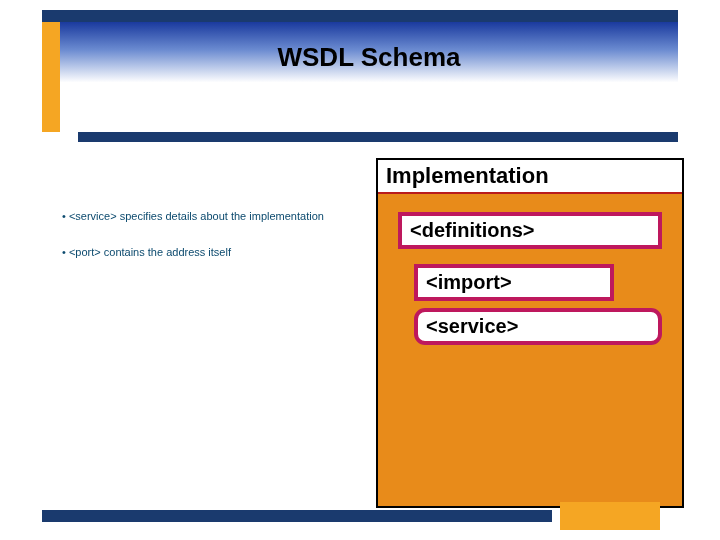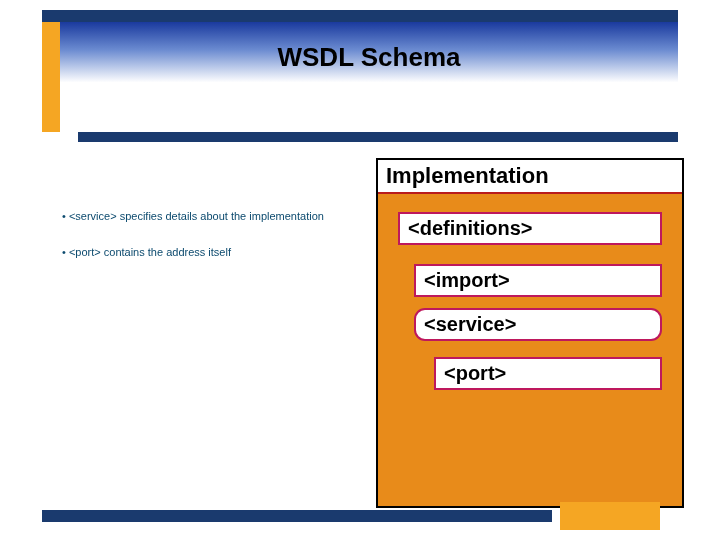--- a/index.html
+++ b/index.html
@@ -80,28 +80,28 @@
     background: #fff;
     color: #000;
     font-size: 22px;
     font-weight: bold;
     padding: 3px 8px;
     border-bottom: 2px solid #b91c1c;
   }
   .cell {
     position: absolute;
     background: #fff;
-    border: 2px solid #be185d;
+    border: 4px solid #be185d;
     font-size: 20px;
     font-weight: bold;
     color: #000;
     padding: 3px 8px;
   }
   .cell-def { top: 52px;  left: 20px;  width: 264px; }
-  .cell-imp { top: 104px; left: 36px;  width: 248px; }
+  .cell-imp { top: 104px; left: 36px;  width: 200px; }
   .cell-srv { top: 148px; left: 36px;  width: 248px; border-radius: 11px; }
   .cell-prt { top: 197px; left: 56px;  width: 228px; }
   .bottom-bar {
     position: absolute;
     bottom: 18px;
     left: 42px;
     width: 510px;
     height: 12px;
     background: #1a3a6e;
   }
@@ -128,17 +128,16 @@
 <div class="content-left">
   <div class="bullet1">• &lt;service&gt; specifies details about the implementation</div>
   <div>• &lt;port&gt; contains the address itself</div>
 </div>
 
 <div class="diagram-box">
   <div class="diagram-header">Implementation</div>
   <div class="cell cell-def">&lt;definitions&gt;</div>
   <div class="cell cell-imp">&lt;import&gt;</div>
   <div class="cell cell-srv">&lt;service&gt;</div>
-  <div class="cell cell-prt">&lt;port&gt;</div>
 </div>
 
 <div class="bottom-bar"></div>
 <div class="bottom-accent"></div>
 
 </body></html>

